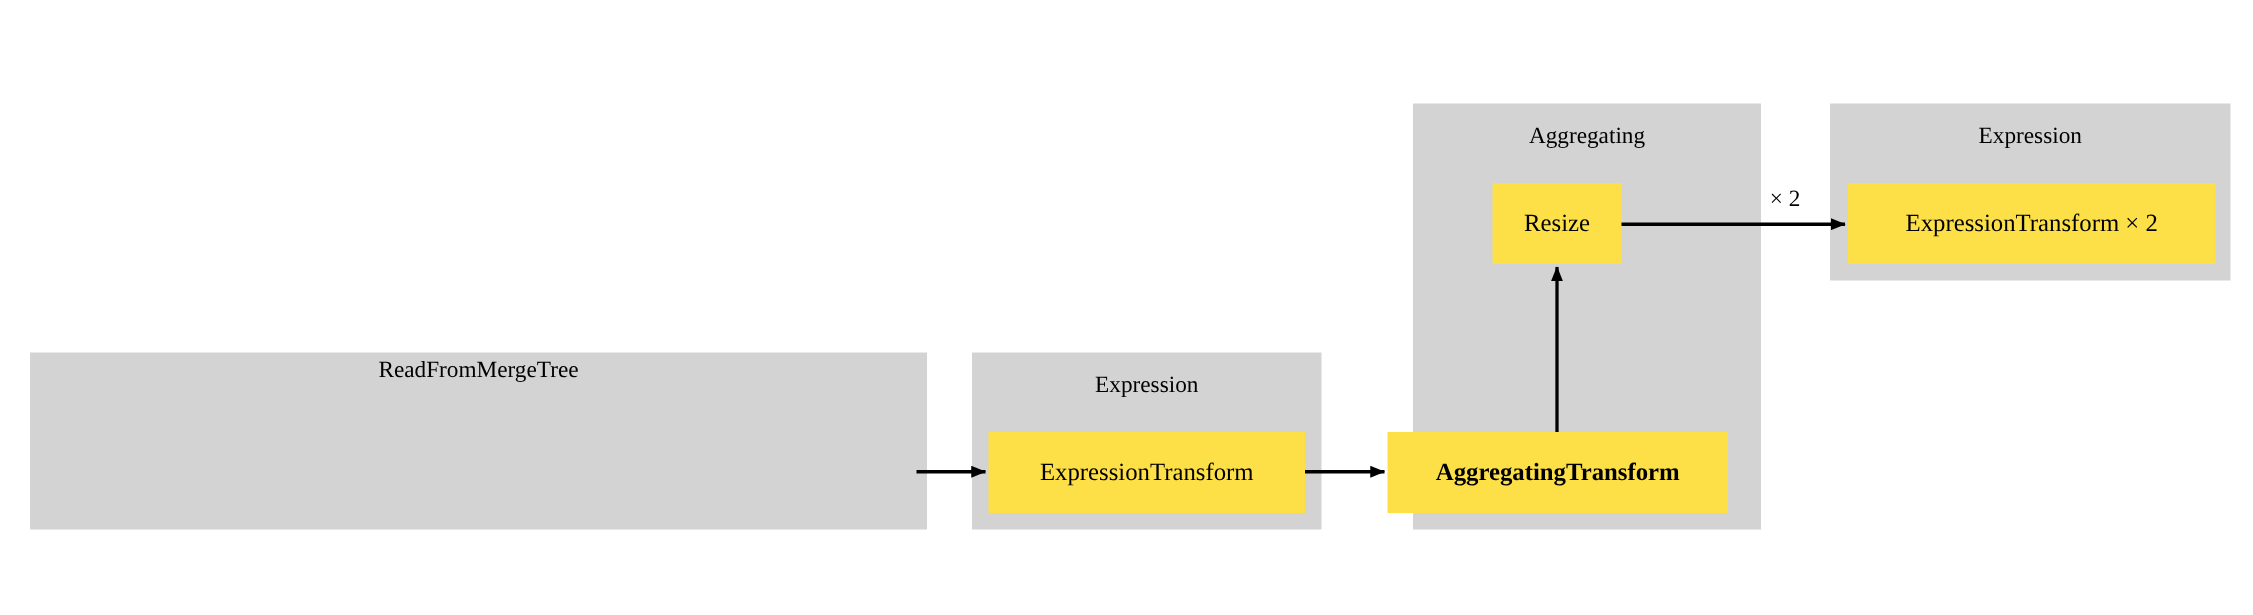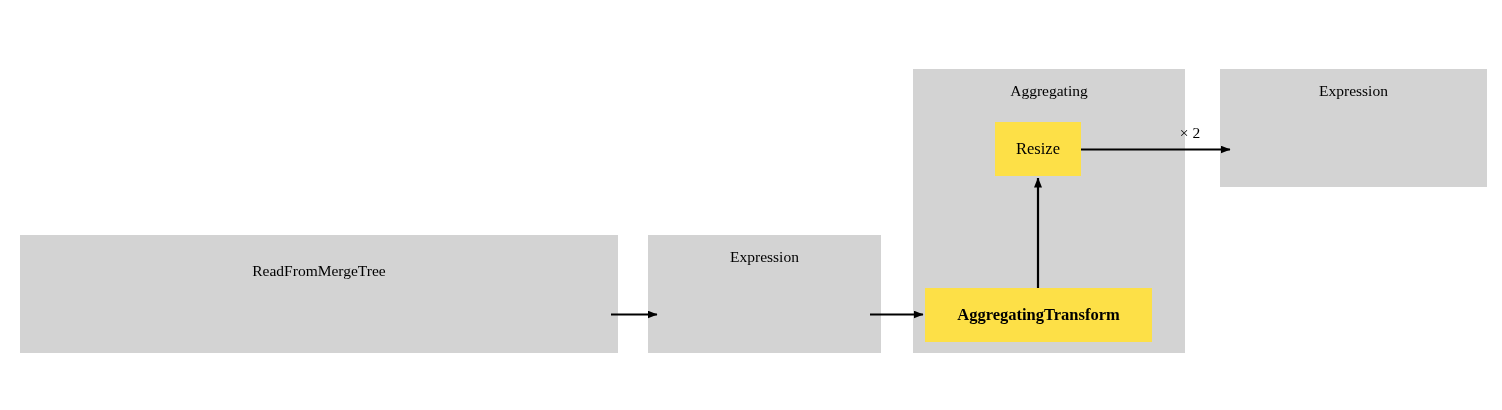--- a/index.html
+++ b/index.html
@@ -65,42 +65,48 @@
     color: #000000;
     white-space: nowrap;
     text-align: center;
   }
 </style>
 </head>
 <body>
 
 <div id="canvas">
 
-  <div class="cluster" style="left:913px; top:69px; width:272px; height:284px;">
+  <div class="cluster" style="left:942px; top:69px; width:232px; height:284px;">
     <div class="cluster-title" style="top:14px;">Aggregating</div>
   </div>
 
   <div class="cluster" style="left:1220px; top:69px; width:267px; height:118px;">
     <div class="cluster-title" style="top:14px;">Expression</div>
   </div>
 
   <div class="cluster" style="left:20px; top:235px; width:598px; height:118px;">
-    <div class="cluster-title" style="top:28px;">ReadFromMergeTree</div>
+    <div class="cluster-title" style="top:4px;">ReadFromMergeTree</div>
   </div>
 
   <div class="cluster" style="left:648px; top:235px; width:233px; height:118px;">
     <div class="cluster-title" style="top:14px;">Expression</div>
   </div>
 
   <div class="node" style="left:995px; top:122px; width:86px; height:54px;">
     <span>Resize</span>
   </div>
 
+  <div class="node" style="left:1232px; top:122px; width:245px; height:54px;">
+    <span>ExpressionTransform × 2</span>
+  </div>
 
 
+  <div class="node" style="left:659px; top:288px; width:211px; height:54px;">
+    <span>ExpressionTransform</span>
+  </div>
 
   <div class="node" style="left:925px; top:288px; width:227px; height:54px;font-weight:bold;">
     <span>AggregatingTransform</span>
   </div>
 
   <svg class="edge-layer" width="1502" height="410" viewBox="0 0 1502 410">
     <defs>
       <marker id="arrowhead" markerWidth="10" markerHeight="8" refX="9.5" refY="4" orient="auto" markerUnits="userSpaceOnUse">
         <path d="M 0 0 L 10 4 L 0 8 z" fill="#000000"></path>
       </marker>

